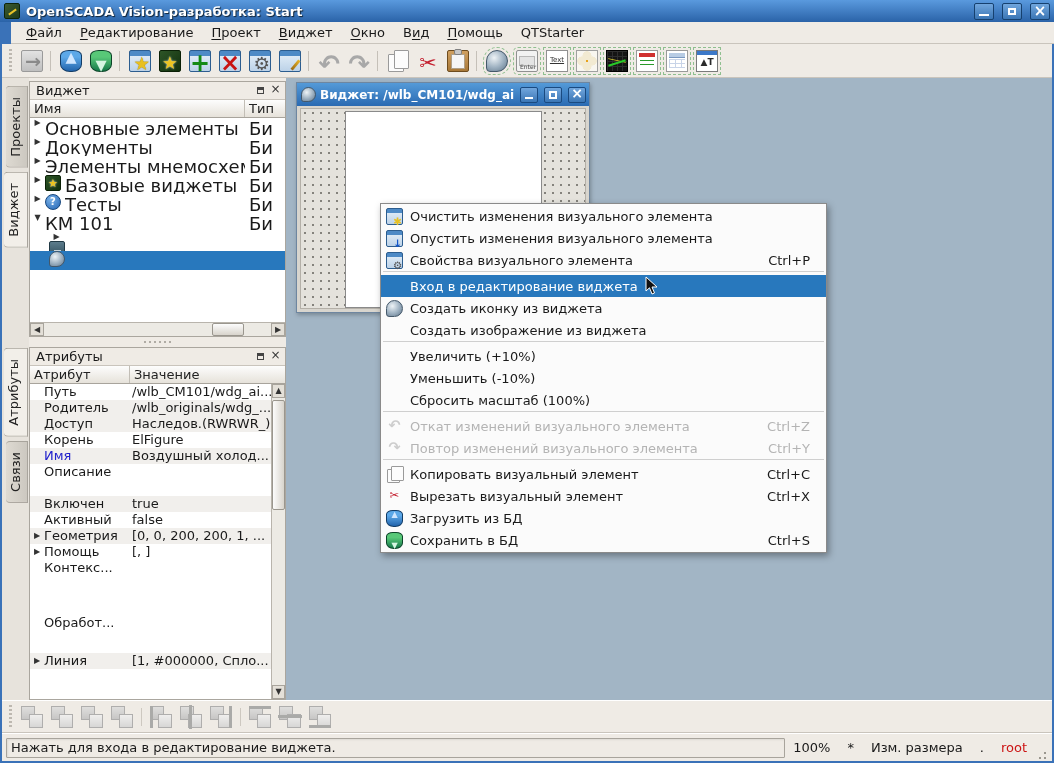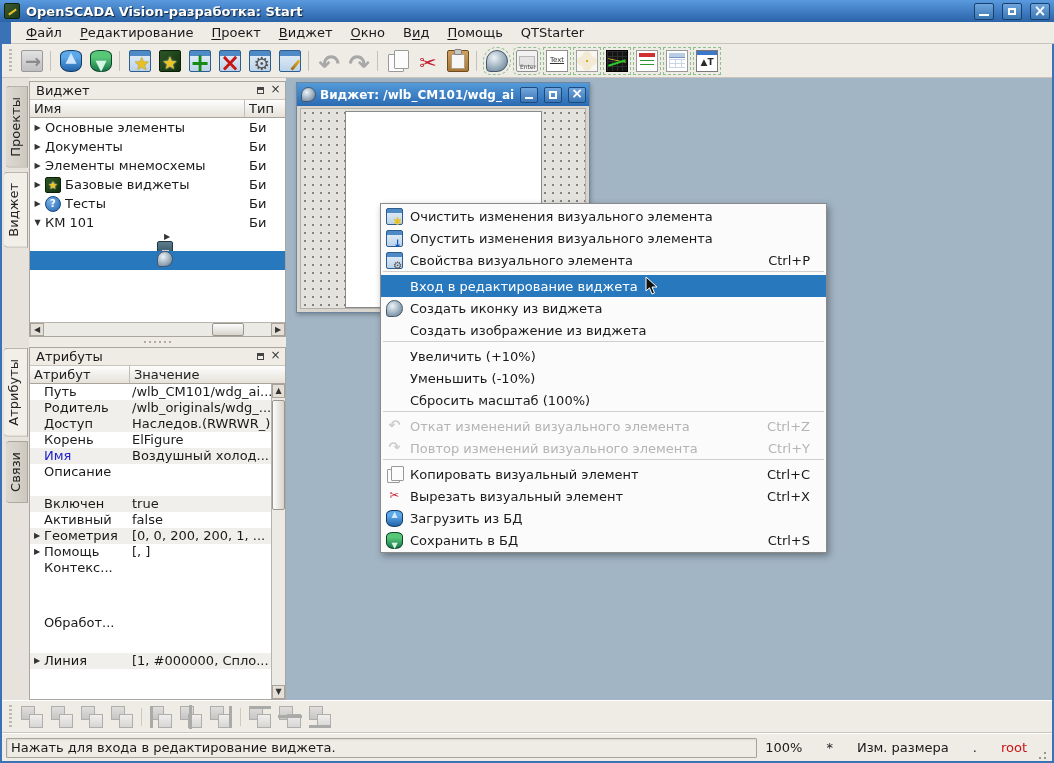--- a/index.html
+++ b/index.html
@@ -129,21 +129,21 @@
   .dbtn{width:13px;height:13px;margin-left:2px;position:relative;border:1px solid transparent;}
   .dbtn.float::after{content:"";position:absolute;left:2px;top:2px;right:2px;bottom:2px;border:1px solid #444;border-top-width:3px;}
   .dbtn.close::after{content:"×";position:absolute;left:0;right:0;top:-3px;text-align:center;font-size:12px;color:#333;}
   .widget-dock{height:256px;}
   .attr-dock{flex:1;}
 
   .thead{display:flex;height:18px;background:linear-gradient(#fdfdfd,#e6e2da);border-bottom:1px solid #a8a49c;font-size:13px;color:#222;}
   .thead .c1{flex:1;padding:1px 4px;border-right:1px solid #c2beb6;white-space:nowrap;overflow:hidden;}
   .thead .c2{width:40px;padding:1px 4px;white-space:nowrap;overflow:hidden;}
   .treebody{flex:1;background:#fff;overflow:hidden;position:relative;}
-  .trow{display:flex;align-items:center;height:19px;font-size:13px;color:#1a1a1a;white-space:nowrap;overflow:hidden;}
+  .trow{display:flex;height:19px;font-size:18px;color:#1a1a1a;white-space:nowrap;overflow:hidden;}
   .trow .arrow{width:15px;flex:0 0 auto;text-align:center;font-size:8px;color:#333;}
   .trow.arrow-right .arrow::after{content:"▶";}
   .trow.arrow-down .arrow::after{content:"▼";}
   .trow.ind1{padding-left:19px;flex-direction:column;}
   .trow .icon-slot{width:16px;height:16px;margin-right:4px;flex:0 0 auto;font-size:10px;}
   .trow .tname{flex:1;overflow:hidden;}
   .trow .ttype{width:40px;flex:0 0 auto;padding-left:4px;overflow:hidden;}
   .trow.selected{background:#2878bd;color:#fff;}
   .hscroll{height:14px;display:flex;background:#eceae4;border-top:1px solid #b8b4ac;}
   .hscroll .sarrow{width:14px;background:#e4e0d8;border:1px solid #a8a49c;font-size:8px;line-height:12px;text-align:center;color:#333;flex:0 0 auto;}
@@ -188,21 +188,21 @@
   .mitem .mlabel{flex:1;white-space:nowrap;overflow:hidden;}
   .mitem .mshortcut{margin-left:auto;padding:0 14px 0 20px;color:#1a1a1a;}
   .mitem.highlighted{background:#2878bd;color:#fff;}
   .mitem.disabled .mlabel,.mitem.disabled .mshortcut{color:#b4b4b4;}
   .mitem.disabled .icon-slot{opacity:.55;filter:grayscale(1);}
   .mitem.sep-after{box-shadow:0 3px 0 -2px #cfcfcf;margin-bottom:4px;}
 
   
   .statusbar{position:absolute;left:2px;bottom:2px;width:1050px;height:28px;background:#efebe5;border-top:1px solid #fff;display:flex;align-items:center;padding:0 4px;font-size:13px;color:#1a1a1a;}
   .statusmsg{flex:1;height:20px;line-height:18px;border:1px solid #a8a49c;border-radius:1px;padding:0 4px;background:#efebe5;box-shadow:inset 1px 1px 2px rgba(0,0,0,.08);white-space:nowrap;overflow:hidden;}
-  .statusright{display:flex;align-items:center;gap:24px;padding:0 8px;white-space:nowrap;justify-content:space-between;}
+  .statusright{display:flex;align-items:center;gap:17px;padding:0 8px;white-space:nowrap;justify-content:space-between;}
   .statusright .user{color:#cc1414;}
   .grip{width:13px;height:13px;align-self:flex-end;background:
     radial-gradient(circle at 10px 10px,#9a968e 1.2px,transparent 1.5px),
     radial-gradient(circle at 10px 5px,#9a968e 1.2px,transparent 1.5px),
     radial-gradient(circle at 5px 10px,#9a968e 1.2px,transparent 1.5px);}
 
   
   .cursor{position:absolute;left:645px;top:276px;z-index:99;pointer-events:none;}
 </style>
 </head>

